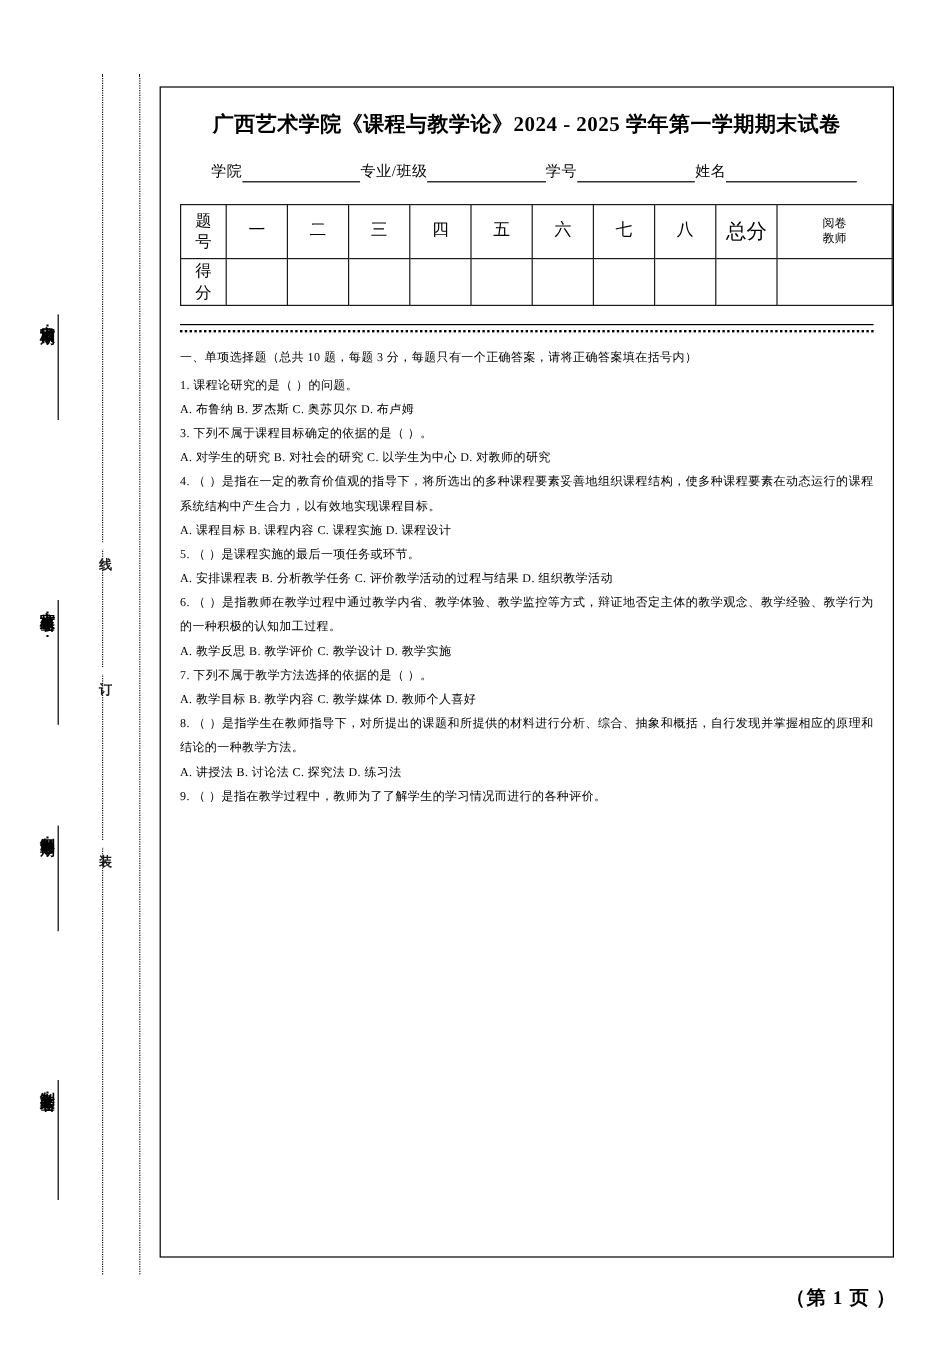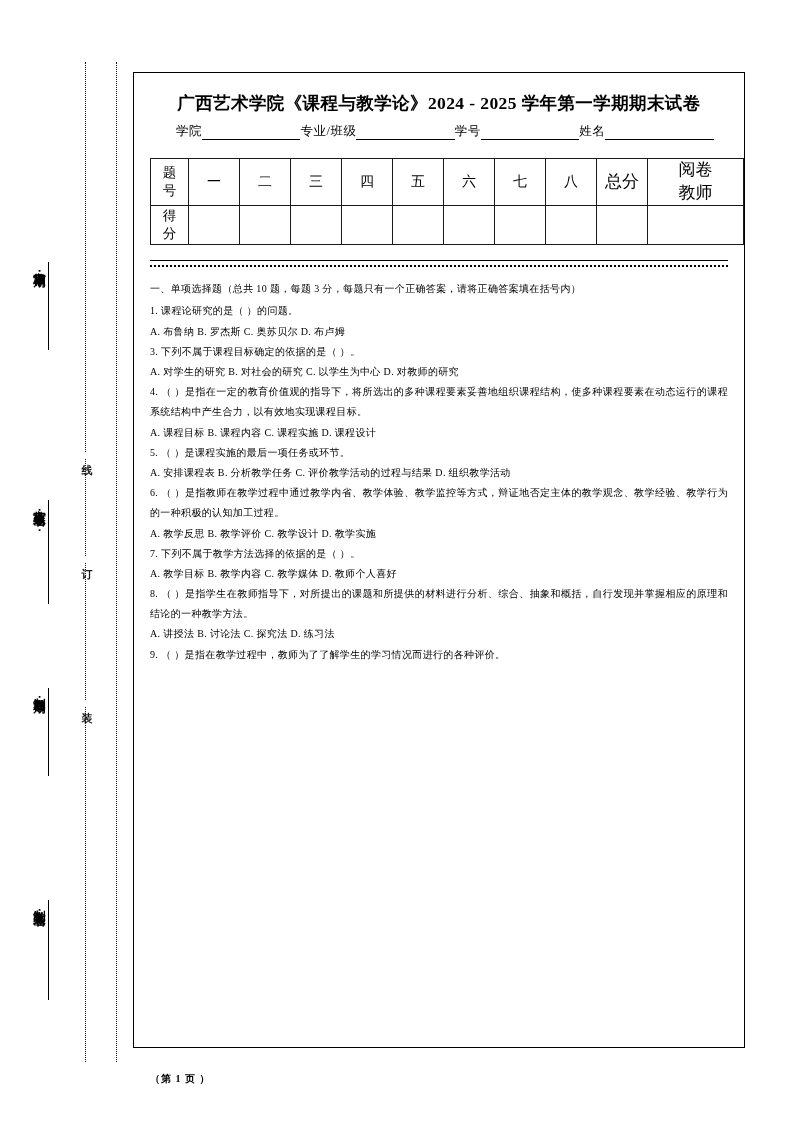--- a/index.html
+++ b/index.html
@@ -94,21 +94,21 @@
     font-weight: bold;
     line-height: 1.85;
     text-align: justify;
     text-align-last: center;
     letter-spacing: 0.4px;
     padding: 0 4px;
   }
 
   
   #identity-line {
-    margin-top: 4px;
+    margin-top: 16px;
     padding: 0 14px 0 26px;
     display: flex;
     align-items: flex-end;
     font-size: 12.5px;
     letter-spacing: 0.5px;
   }
   .id-field {
     display: flex;
     align-items: flex-end;
     flex: 1 1 auto;
@@ -143,21 +143,21 @@
   }
   #score-table .col-head {
     width: 37px;
     font-size: 13.5px;
   }
   #score-table .col-head span {
     display: block;
   }
   #score-table .col-num { width: 50px; }
   #score-table .col-total { width: 50px; font-size: 17px; }
-  #score-table .col-marker { width: 95px; font-size: 17px; }
+  #score-table .col-marker { width: 95px; font-size: 10px; }
   #score-table .col-marker span { display: block; }
   #score-table tr.head-row td { height: 44px; }
   #score-table tr.score-row td { height: 38px; }
 
   
   #sep-solid {
     margin: 15px 0 0 0;
     height: 0;
     border-top: 1.8px solid #000;
   }
@@ -182,25 +182,25 @@
   .q-stem {
     margin: 0;
   }
   .q-options {
     margin: 0;
   }
 
   
   #page-footer {
     position: absolute;
-    left: 150px;
+    left: 135px;
     top: 1072px;
     width: 612px;
-    text-align: left;
-    font-size: 10px;
+    text-align: right;
+    font-size: 16px;
     font-weight: bold;
     font-family: "Liberation Serif", "DejaVu Serif", serif;
     letter-spacing: 1px;
   }
 </style>
 </head>
 <body>
 
 <div id="binding-margin">
 

